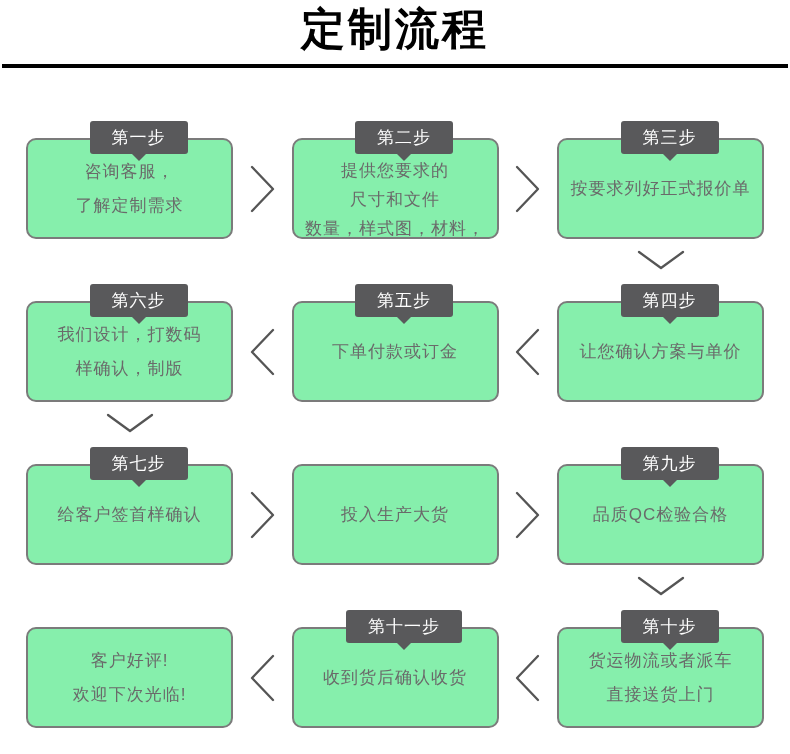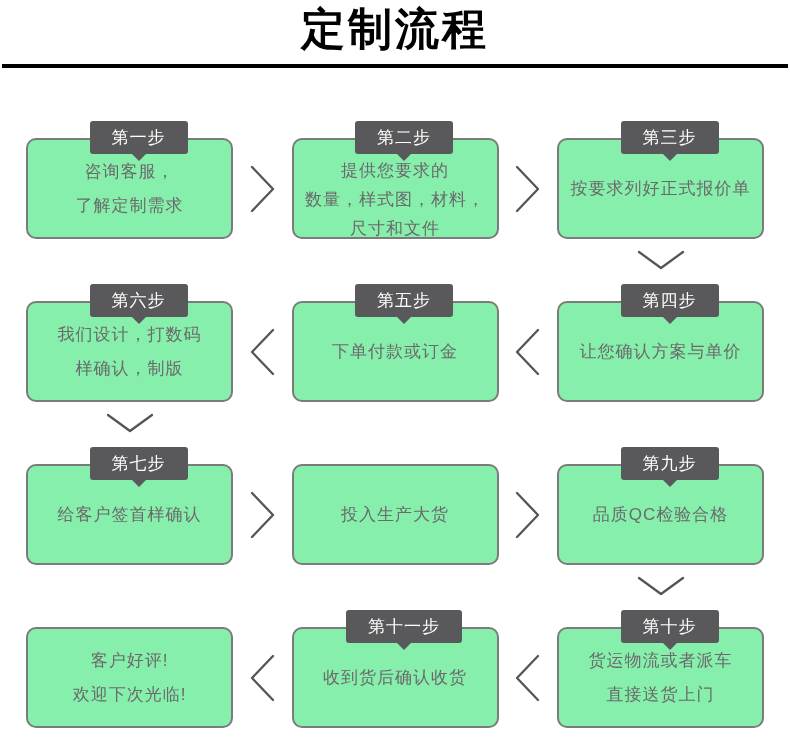--- a/index.html
+++ b/index.html
@@ -124,22 +124,22 @@
         </div>
         <div class="side-arrow">
           <svg width="27" height="50" viewBox="0 0 27 50">
             <polyline points="3,3 24,25 3,47" fill="none" stroke="#555555" stroke-width="2.3" stroke-linecap="round" stroke-linejoin="round"></polyline>
           </svg>
         </div>
         <div class="step">
           <div class="badge">第二步</div>
           <div class="box lines-3">
             <div class="line">提供您要求的</div>
+            <div class="line">尺寸和文件</div>
             <div class="line">数量，样式图，材料，</div>
-            <div class="line">尺寸和文件</div>
           </div>
         </div>
         <div class="side-arrow">
           <svg width="27" height="50" viewBox="0 0 27 50">
             <polyline points="3,3 24,25 3,47" fill="none" stroke="#555555" stroke-width="2.3" stroke-linecap="round" stroke-linejoin="round"></polyline>
           </svg>
         </div>
         <div class="step">
           <div class="badge">第三步</div>
           <div class="box lines-1">

